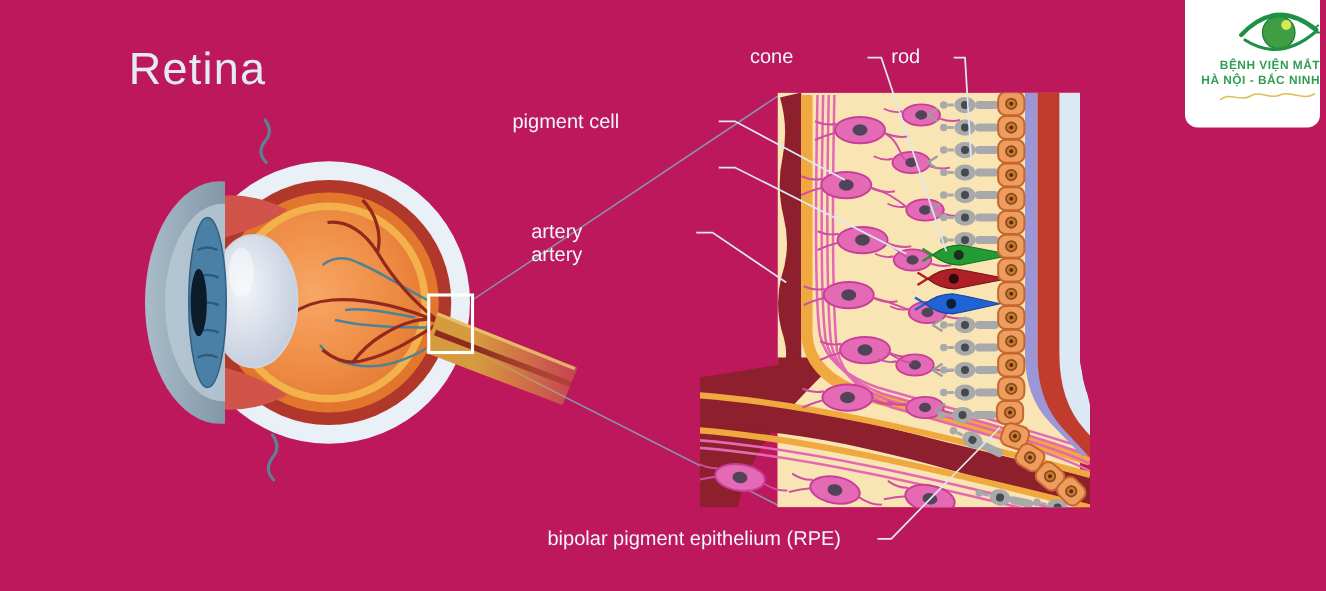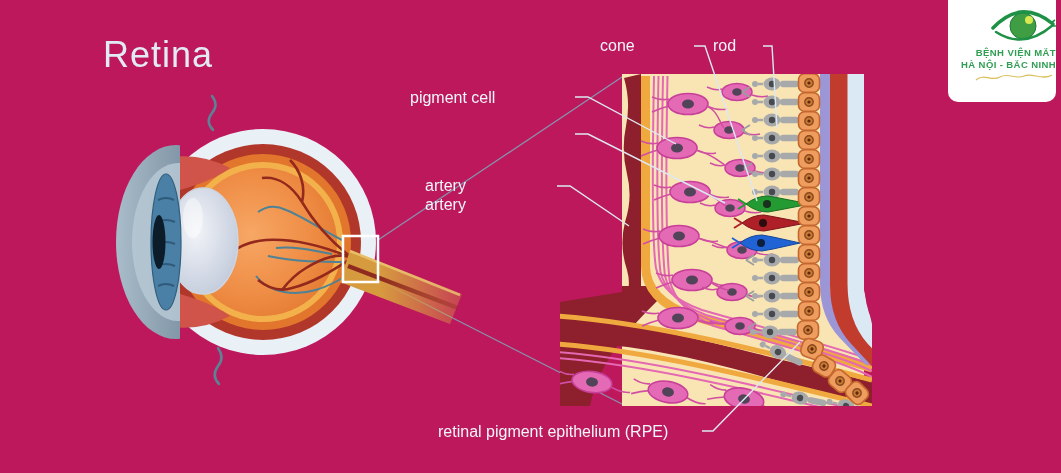--- a/index.html
+++ b/index.html
@@ -291,21 +291,21 @@
 </svg>
 
 <div class="title">Retina</div>
 <div class="lbl r lbl-cone">cone</div>
 <div class="lbl r lbl-rod">rod</div>
 <div class="lbl r lbl-ganglion">pigment cell</div>
 <div class="lbl r lbl-artery">
   <div>artery</div>
   <div>artery</div>
 </div>
-<div class="lbl r lbl-rpe">retinal pigment epithelium (RPE)</div>
+<div class="lbl r lbl-rpe">bipolar pigment epithelium (RPE)</div>
 
 <div class="logo-card">
   <svg width="66" height="42" viewBox="0 0 66 42">
     <circle cx="33" cy="21" r="13" fill="#3f9e44" stroke="#1f7a35" stroke-width="1"></circle>
     <circle cx="39" cy="15" r="4" fill="#d8e84e"></circle>
     <path d="M3,23 Q31,-7 63,19" stroke="#1f9146" stroke-width="3.5" fill="none" stroke-linecap="round"></path>
     <path d="M6,27 Q34,45 63,20" stroke="#1f9146" stroke-width="2.5" fill="none" stroke-linecap="round"></path>
     <path d="M61,18 l4,-3 M62,21 l5,0" stroke="#1f9146" stroke-width="1.6"></path>
   </svg>
   <div class="logo-name">BỆNH VIỆN MẮT</div>

